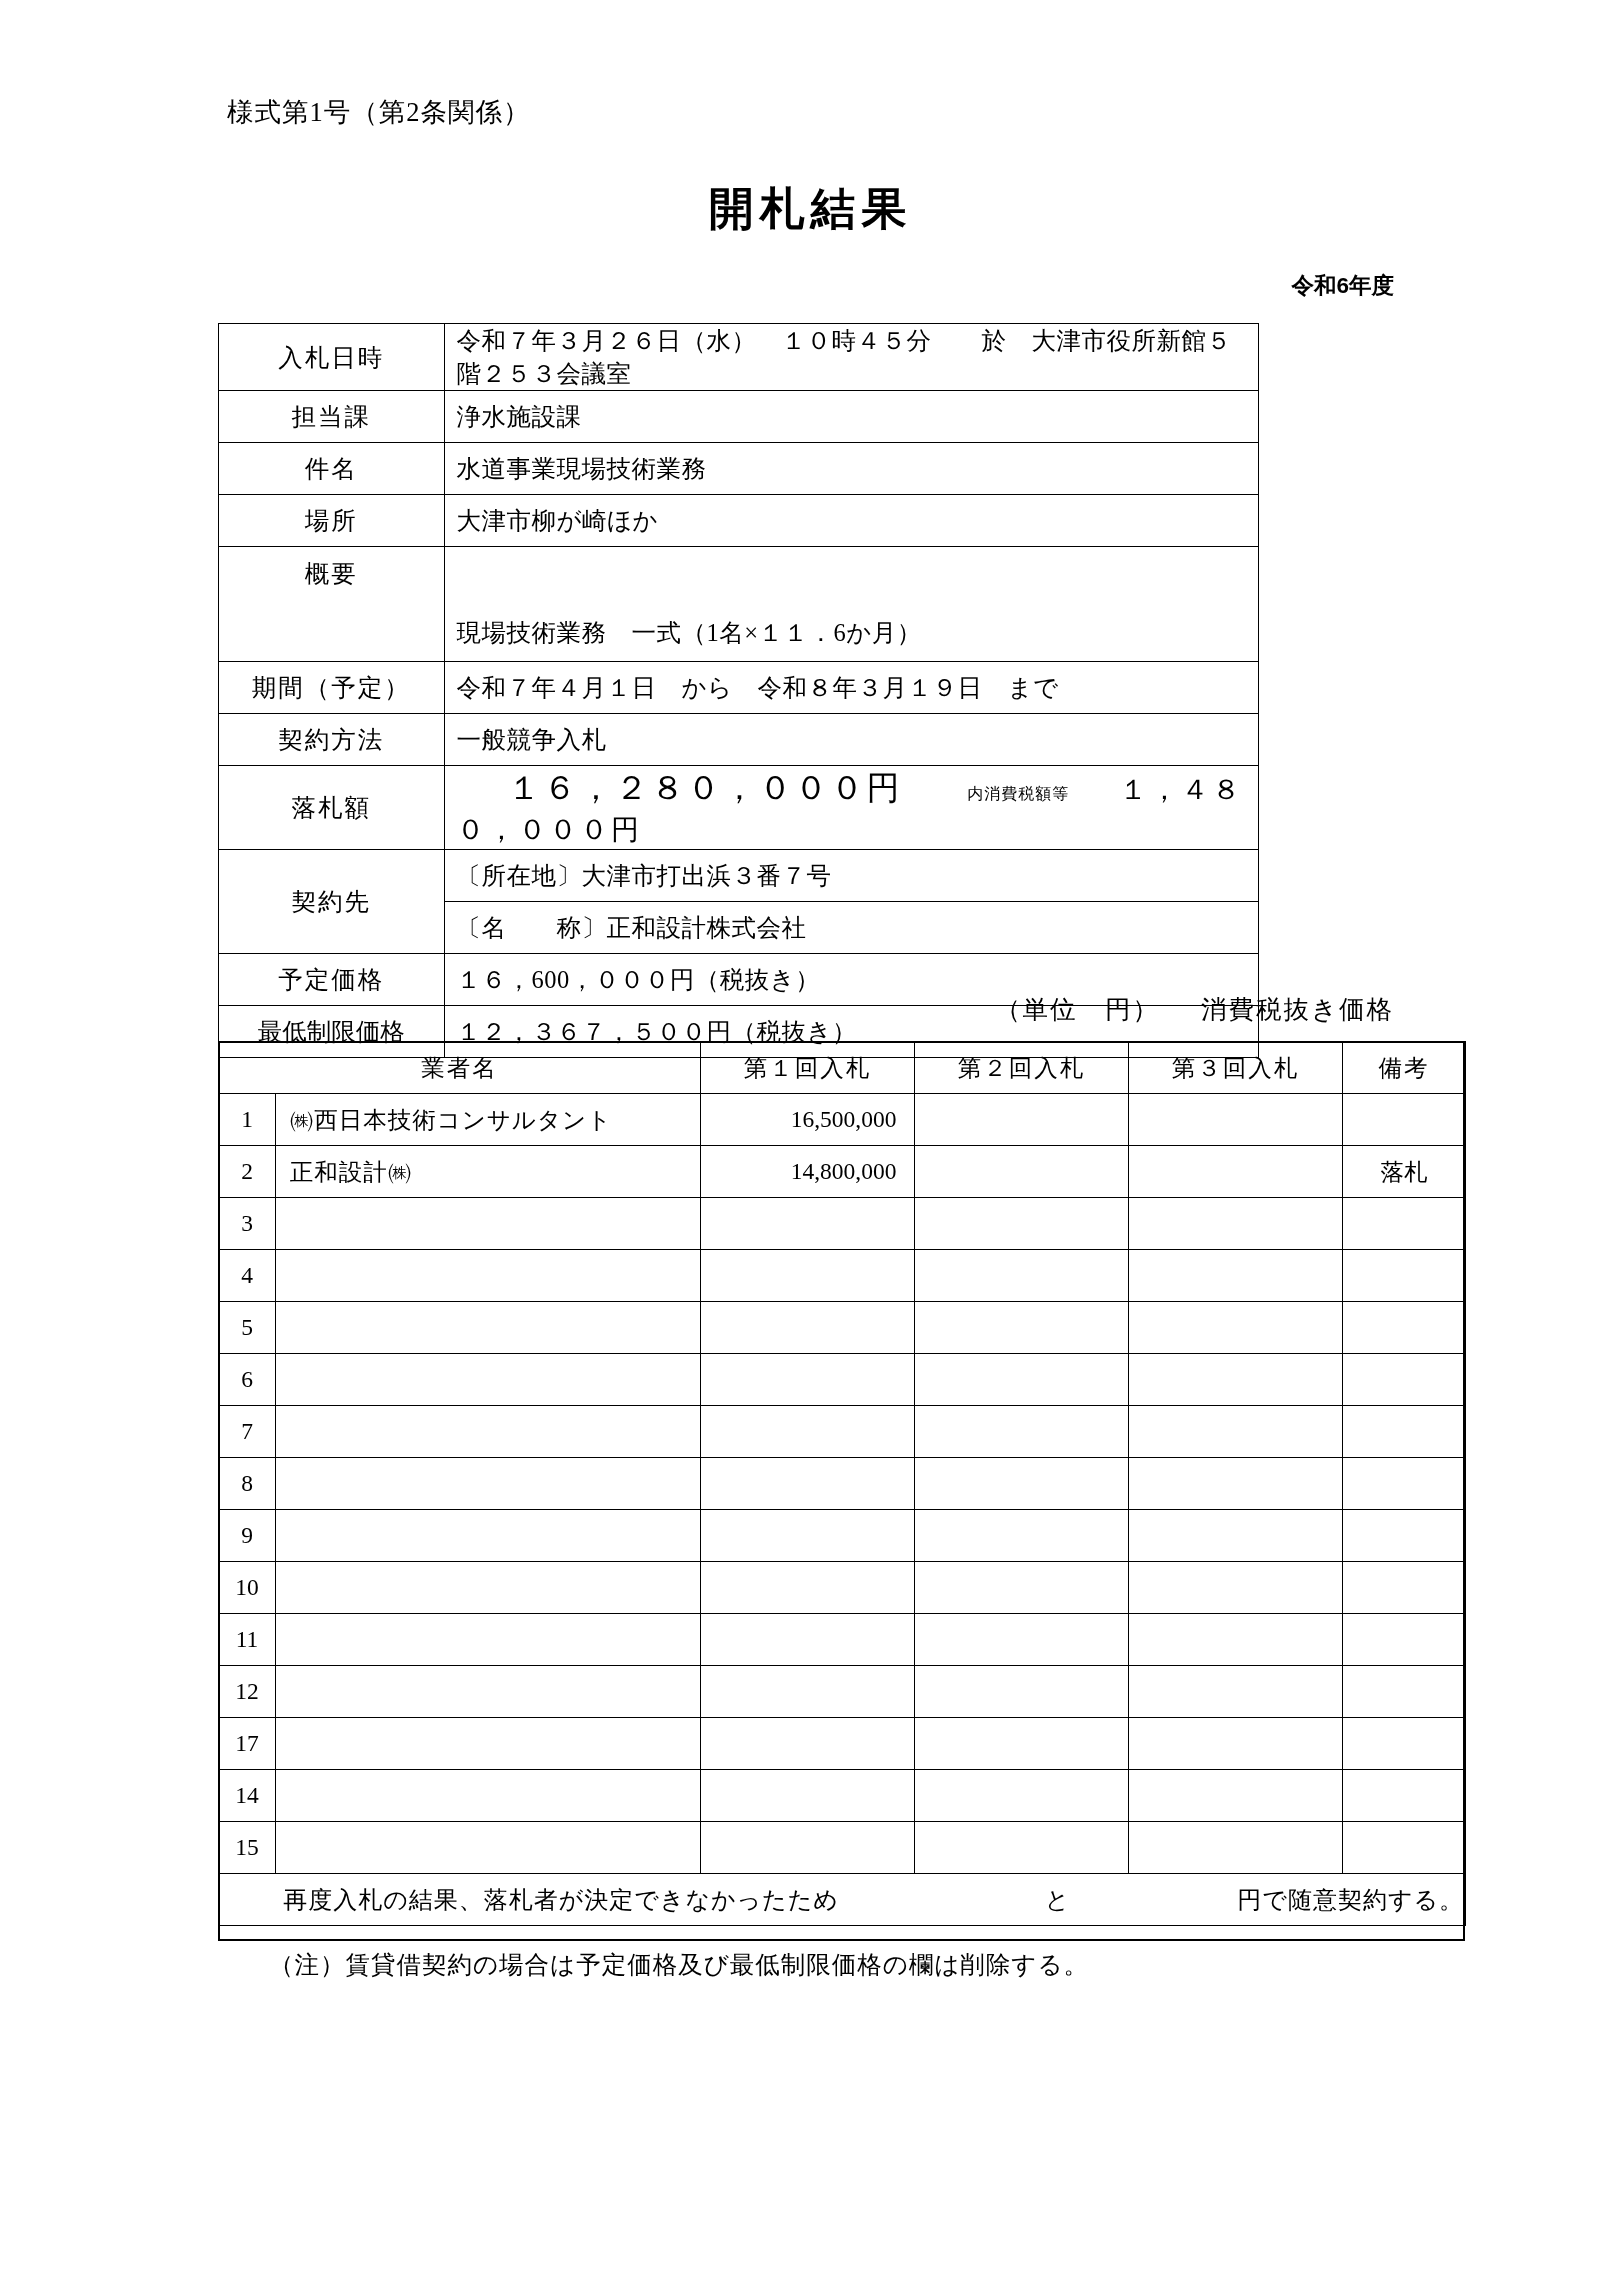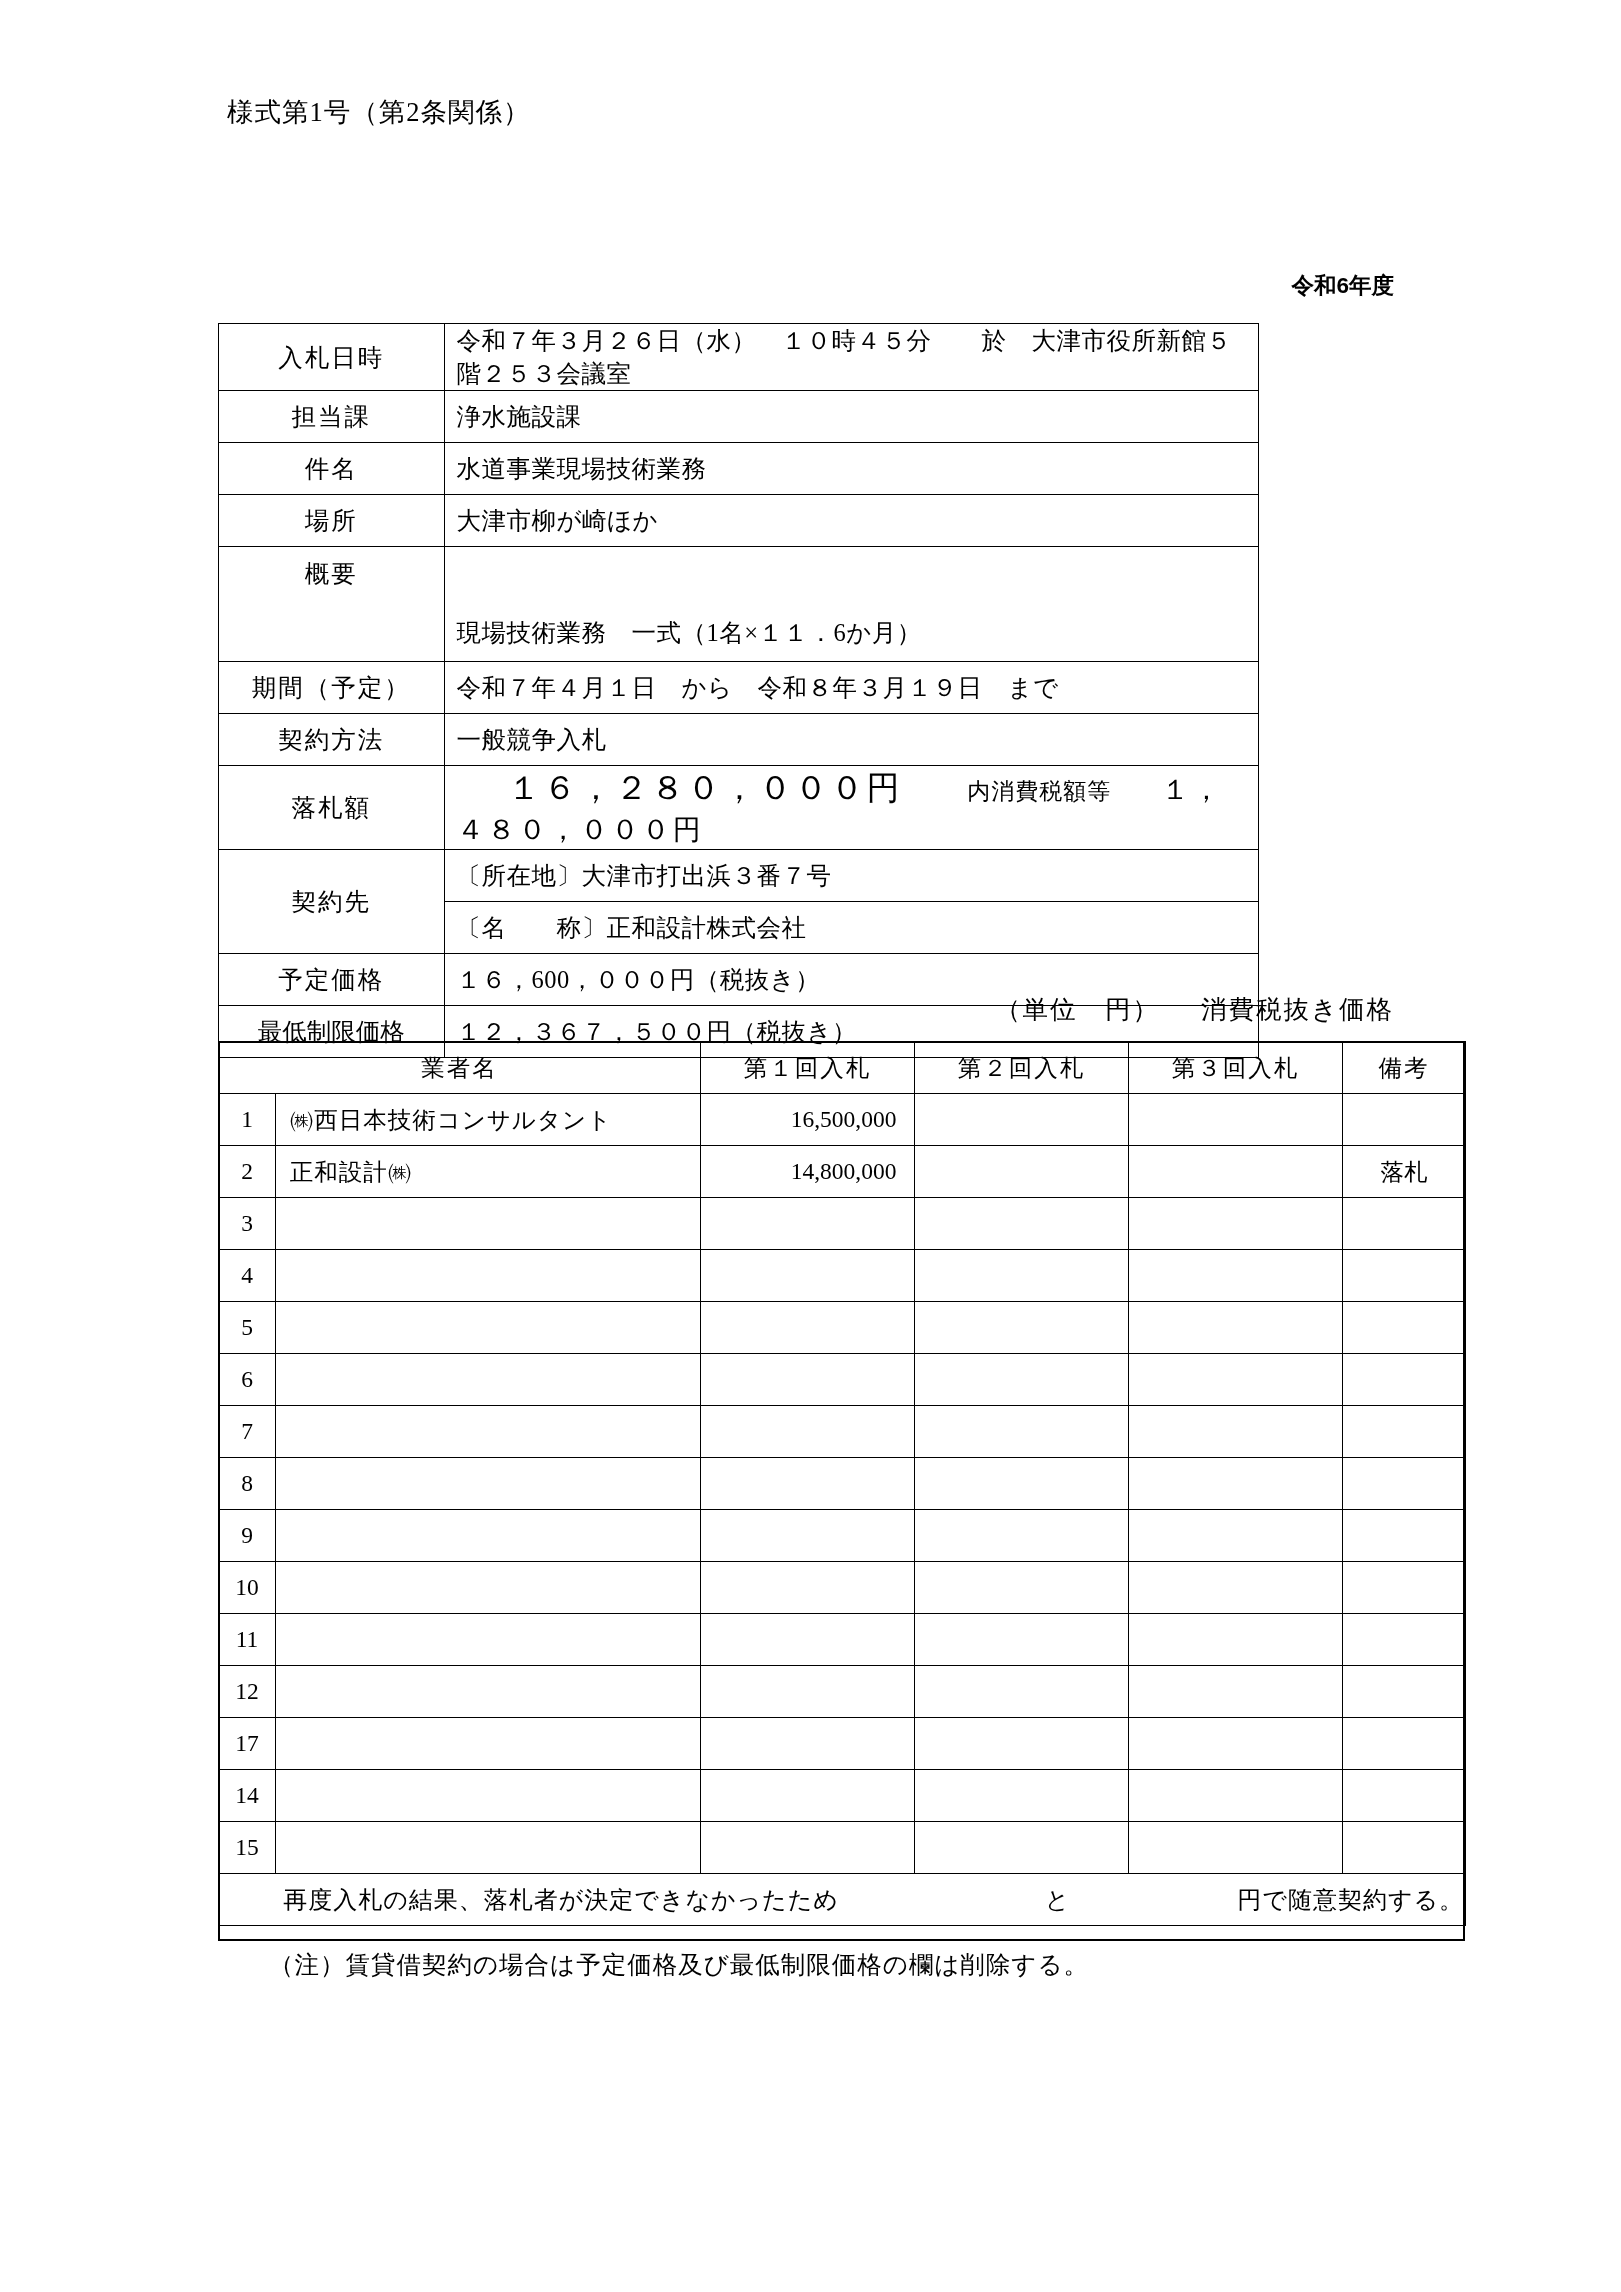--- a/index.html
+++ b/index.html
@@ -90,21 +90,21 @@
   .r-planned td { height: 51px; }
   .r-minimum td { height: 51px; }
 
   .award-amount {
     font-size: 33px;
     letter-spacing: 2.9px;
     padding-left: 51px;
   }
   .award-tax-label {
     margin-left: 65px;
-    font-size: 23px;
+    font-size: 16px;
     letter-spacing: 1px;
   }
   .award-tax-value {
     margin-left: 50px;
     font-size: 28px;
     letter-spacing: 2.9px;
   }
   .ct-label { display: inline-block; min-width: 116px; }
 
   
@@ -191,20 +191,21 @@
     box-sizing: border-box;
     pointer-events: none;
   }
 </style>
 </head>
 <body>
 
 <div class="page">
 
   <div class="form-no">様式第1号（第2条関係）</div>
+  <div class="doc-title">開札結果</div>
   <div class="fiscal-year">令和6年度</div>
 
   <table class="info-table">
     <tbody>
       <tr class="r-dt">
         <td class="lbl">入札日時</td>
         <td class="val">令和７年３月２６日（水）　１０時４５分　　於　大津市役所新館５階２５３会議室</td>
       </tr>
       <tr class="r-dept">
         <td class="lbl">担当課</td>

